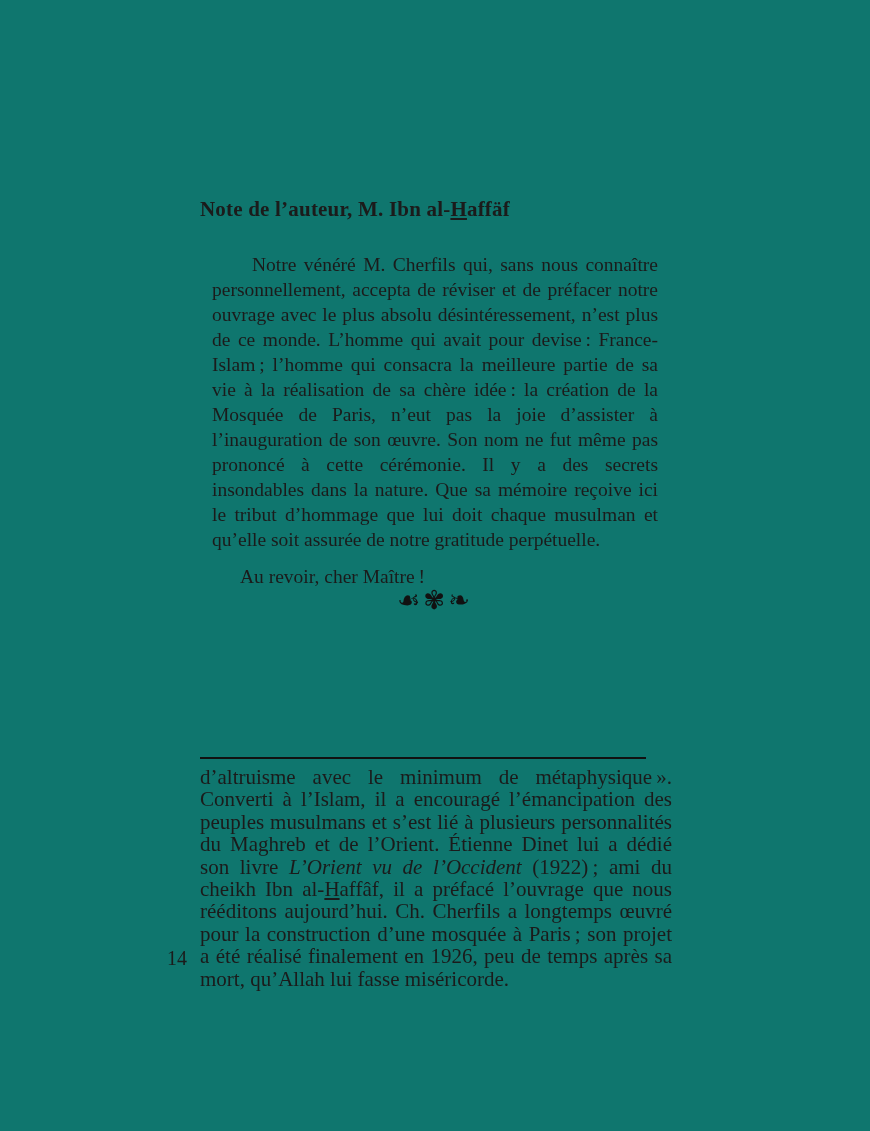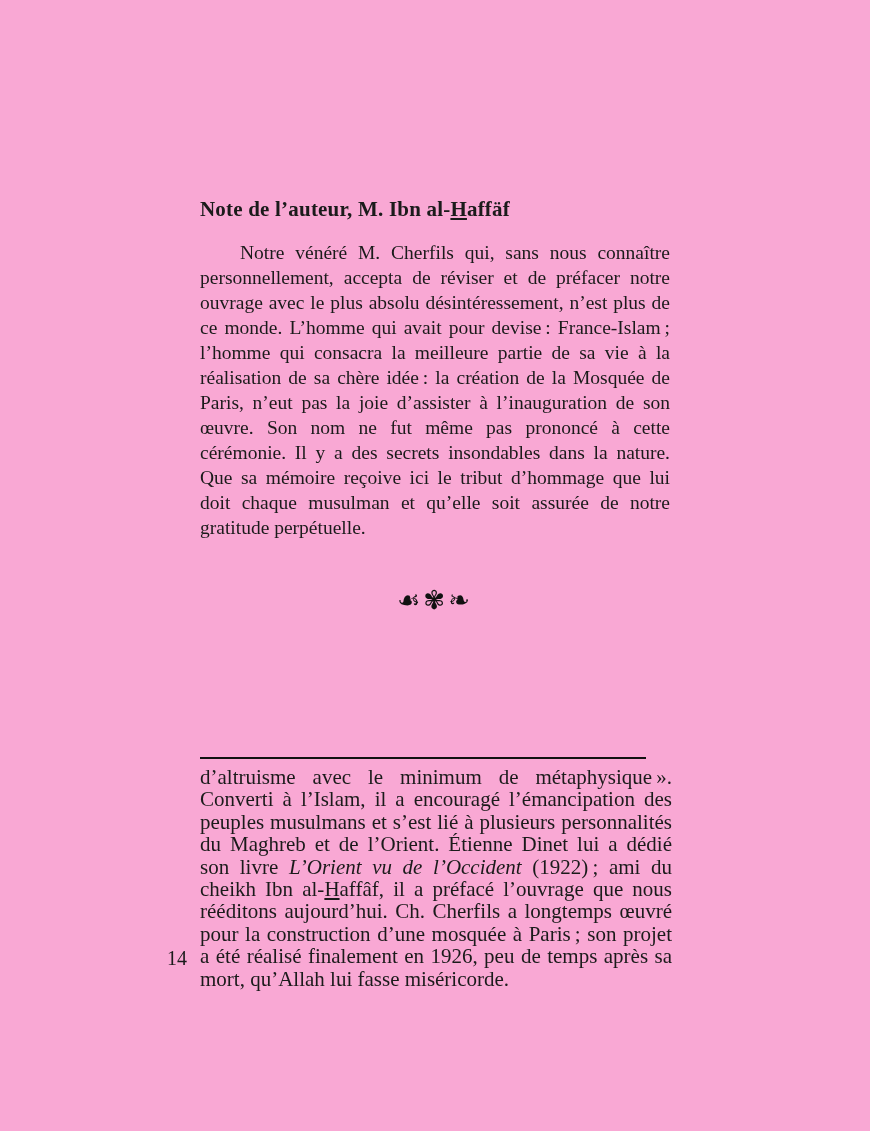--- a/index.html
+++ b/index.html
@@ -4,21 +4,21 @@
 <style>
   html, body {
     margin: 0;
     padding: 0;
     background: #ffffff;
   }
   .page {
     position: relative;
     width: 870px;
     height: 1131px;
-    background: #f9a8d4;
+    background: #0f766e;
     font-family: "Liberation Serif", "DejaVu Serif", serif;
     color: #1b1b1b;
     overflow: hidden;
   }
   .heading {
     position: absolute;
     left: 200px;
     top: 183px;
     width: 470px;
     font-size: 21px;
@@ -27,21 +27,21 @@
   }
   .body-block {
     position: absolute;
     left: 200px;
     top: 240px;
     width: 470px;
     font-size: 19.5px;
     line-height: 25px;
   }
   .para-main {
-    margin: 0;
+    margin: 12px;
     text-indent: 40px;
     text-align: justify;
   }
   .para-farewell {
     margin: 9px 0 0 0;
     text-indent: 40px;
     text-align: left;
   }
   .ornament {
     position: absolute;
@@ -82,20 +82,21 @@
 </style>
 </head>
 <body>
 
 <div class="page">
 
   <h1 class="heading"><span>Note de l’auteur, M. Ibn al-</span><span class="seg-underline">H</span><span>affäf</span></h1>
 
   <div class="body-block">
     <p class="para-main">Notre vénéré M. Cherfils qui, sans nous connaître personnellement, accepta de réviser et de préfacer notre ouvrage avec le plus absolu désintéressement, n’est plus de ce monde. L’homme qui avait pour devise : France-Islam ; l’homme qui consacra la meilleure partie de sa vie à la réalisation de sa chère idée : la création de la Mosquée de Paris, n’eut pas la joie d’assister à l’inauguration de son œuvre. Son nom ne fut même pas prononcé à cette cérémonie. Il y a des secrets insondables dans la nature. Que sa mémoire reçoive ici le tribut d’hommage que lui doit chaque musulman et qu’elle soit assurée de notre gratitude perpétuelle.</p>
+    <p class="para-farewell">Au revoir, cher Maître !</p>
   </div>
 
   <div class="ornament">☙✾❧</div>
 
   <div class="footnote-rule"></div>
 
   <div class="footnote"><span>d’altruisme avec le minimum de métaphysique ». Converti à l’Islam, il a encouragé l’émancipation des peuples musulmans et s’est lié à plusieurs personnalités du Maghreb et de l’Orient. Étienne Dinet lui a dédié son livre </span><span class="seg-italic">L’Orient vu de l’Occident</span><span> (1922) ; ami du cheikh Ibn al-</span><span class="seg-underline">H</span><span>affâf, il a préfacé l’ouvrage que nous rééditons aujourd’hui. Ch. Cherfils a longtemps œuvré pour la construction d’une mosquée à Paris ; son projet a été réalisé finalement en 1926, peu de temps après sa mort, qu’Allah lui fasse miséricorde.</span></div>
 
   <div class="page-number">14</div>
 

